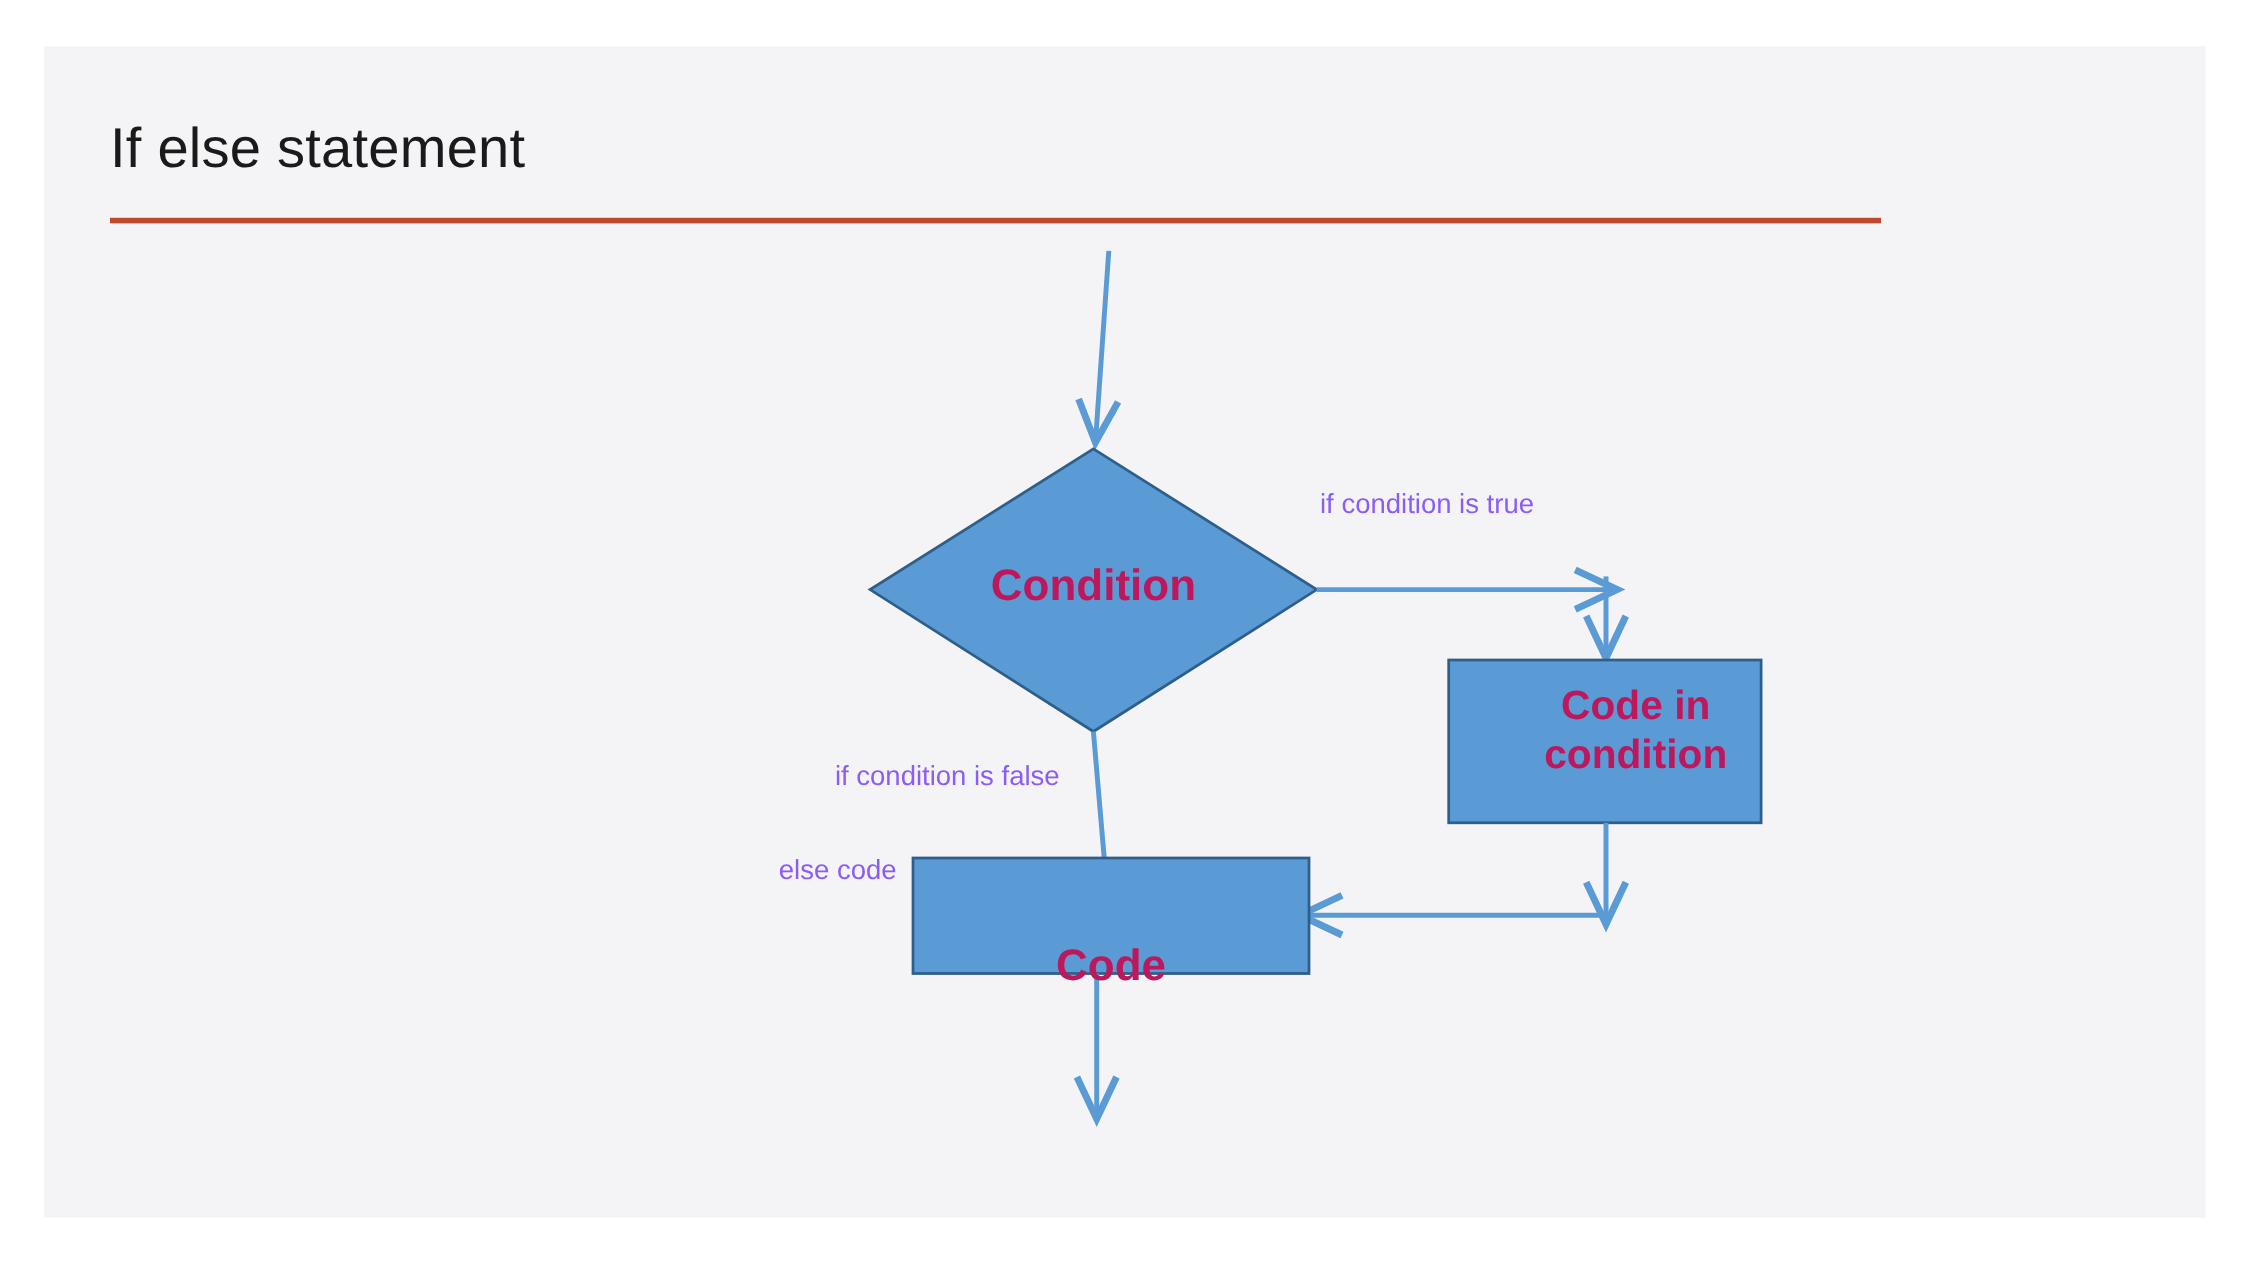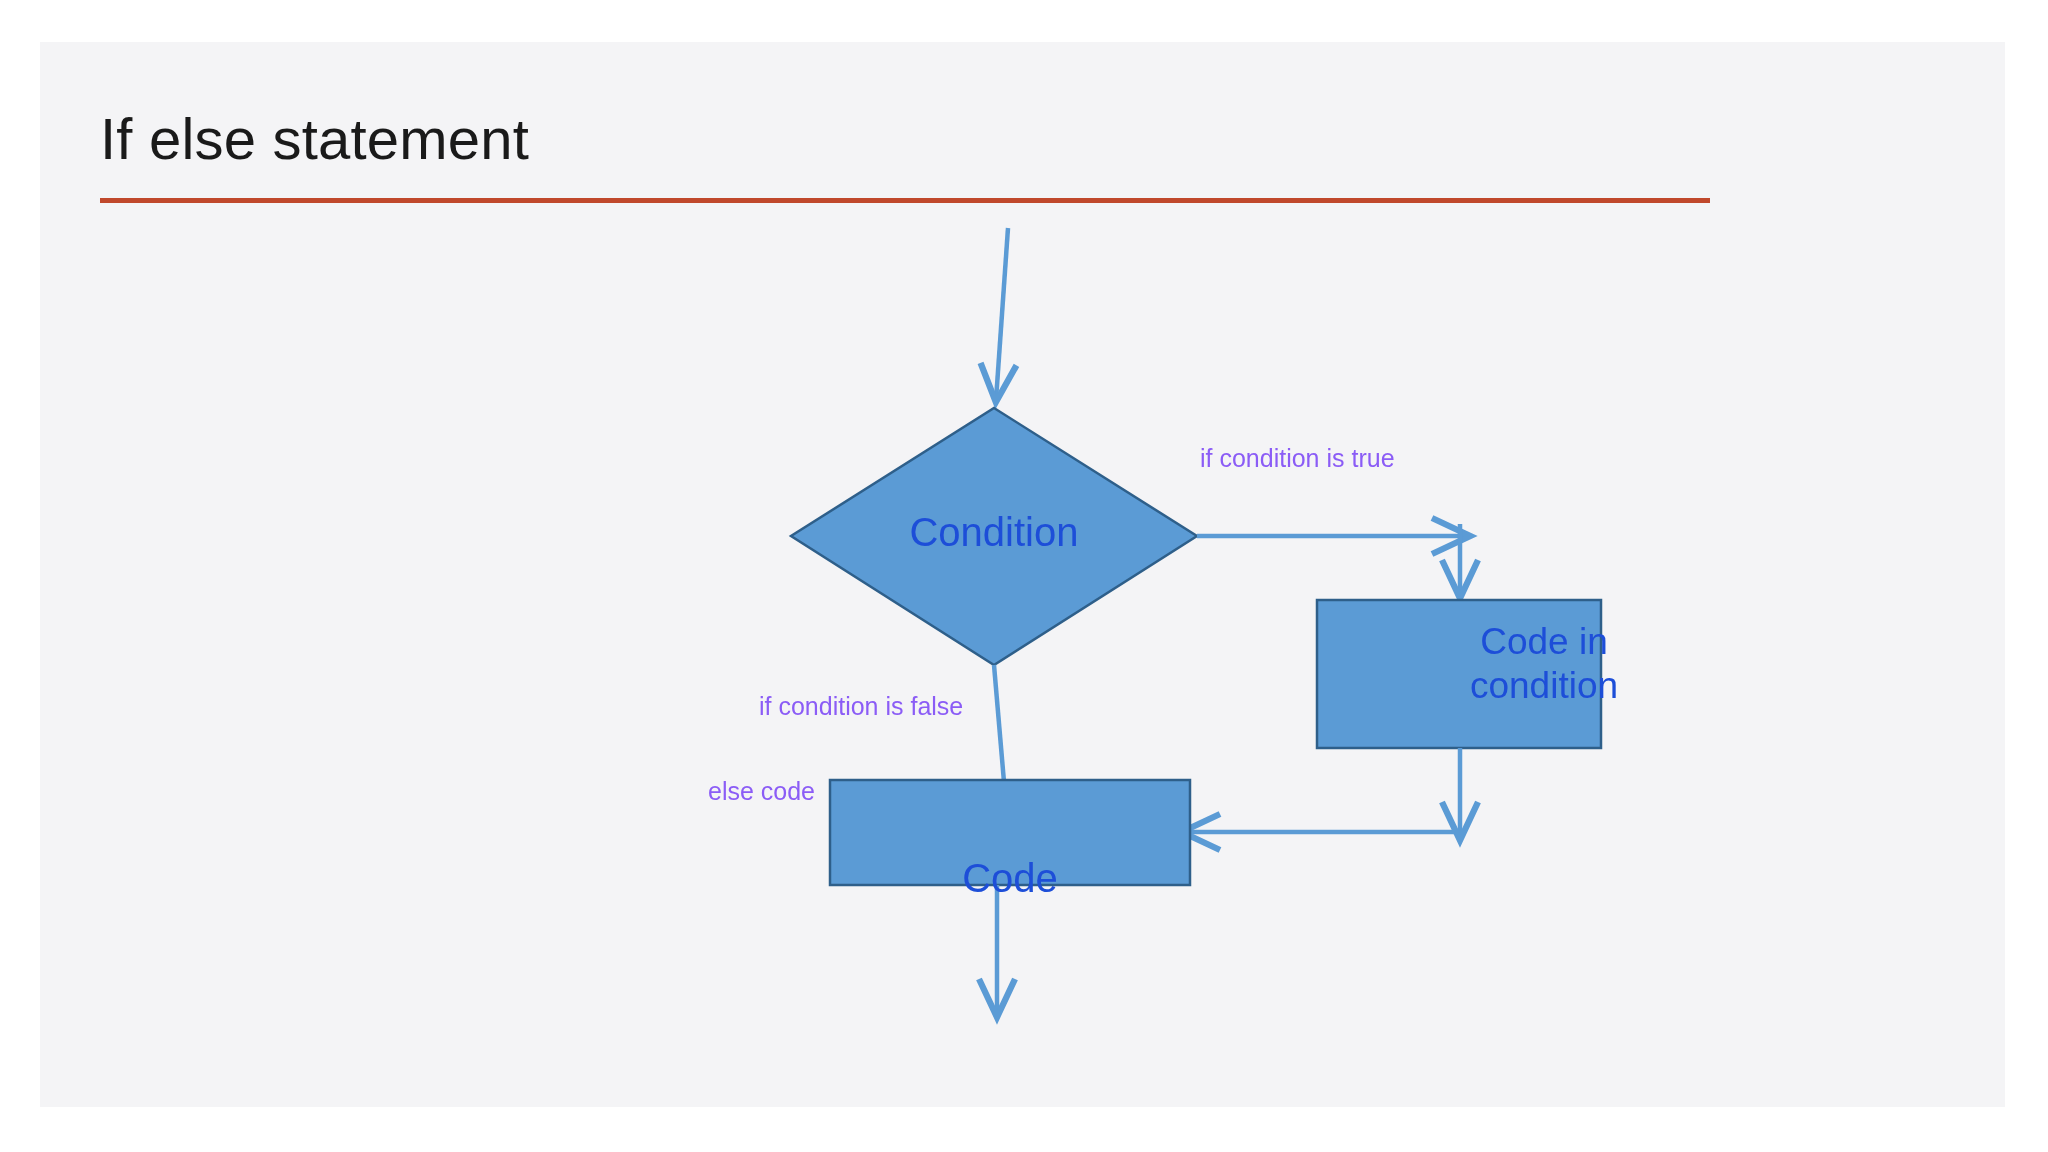--- a/index.html
+++ b/index.html
@@ -29,21 +29,21 @@
     width: 1965px;
     height: 1065px;
     background: #f4f4f6;
   }
 
   
   #slide-title {
     position: absolute;
     left: 100px;
     top: 105px;
-    font-size: 58px;
+    font-size: 51px;
     font-weight: 300;
     letter-spacing: 0.2px;
     color: #1a1a1a;
     white-space: nowrap;
     font-family: "Liberation Sans", sans-serif;
   }
   #title-rule {
     position: absolute;
     left: 100px;
     top: 198px;
@@ -58,37 +58,37 @@
     left: 0;
     top: 0;
     width: 2048px;
     height: 1152px;
     pointer-events: none;
   }
 
   
   .shape-label {
     position: absolute;
-    color: #1d4ed8;
-    font-weight: 400;
+    color: #be185d;
+    font-weight: 700;
     text-align: center;
     font-family: "Liberation Sans", sans-serif;
     line-height: 1.18;
     white-space: pre-line;
   }
 
   #condition-label {
     left: 791px;
     top: 509px;
     width: 406px;
     font-size: 40px;
   }
 
   #code-in-condition-label {
-    left: 1374px;
+    left: 1317px;
     top: 620px;
     width: 340px;
     font-size: 37px;
   }
 
   #code-label {
     left: 830px;
     top: 808px;
     width: 360px;
     font-size: 40px;

